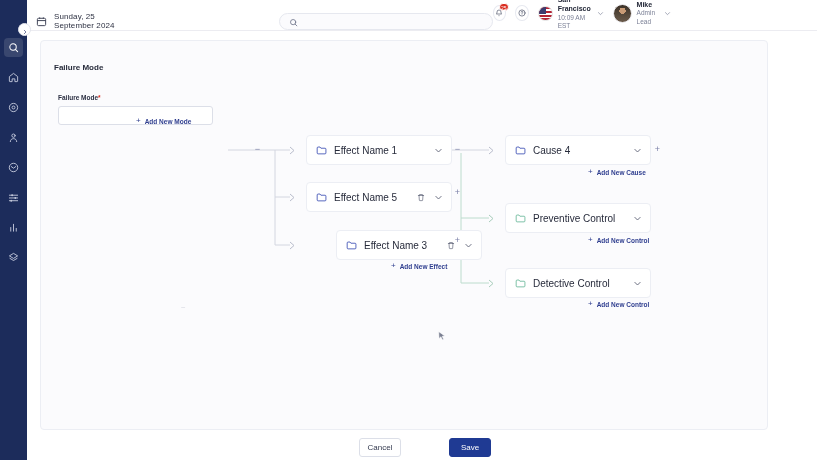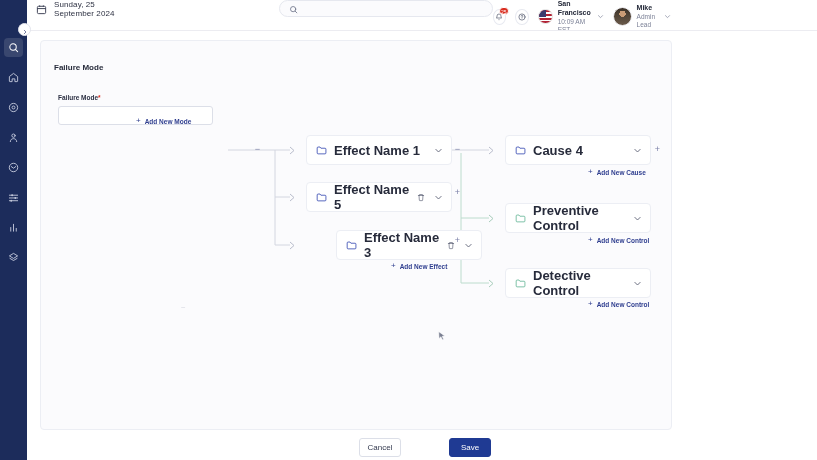--- a/index.html
+++ b/index.html
@@ -36,22 +36,22 @@
     display: flex; align-items: center; justify-content: center;
     color: #56608a; z-index: 20;
   }
   .collapse-btn svg { width: 6px; height: 6px; }
 
   
   .topbar {
     position: absolute; left: 27px; top: 0;
     width: 652px; height: 30px;
     background: #ffffff;
-    display: flex; align-items: flex-start;
-    padding: 0 8px 0 9px;
+    display: flex; align-items: flex-end;
+    padding: 6px 8px 0 9px;
   }
   .tb-date { display: flex; align-items: center; gap: 7px; }
   .tb-date .cal { width: 11px; height: 11px; color: #33384d; }
   .tb-date .cal svg { width: 11px; height: 11px; display: block; }
   .tb-date-text { font-size: 8px; color: #2d3142; letter-spacing: .1px; }
 
   .tb-search {
     margin-left: 150px;
     width: 272px; height: 17px;
     border: 1px solid #e6e8ef; border-radius: 9px;
@@ -113,21 +113,21 @@
 
   
   .page {
     position: absolute; left: 27px; top: 30px;
     width: 790px; height: 430px;
     background: #ffffff;
     border-top: 1px solid #ececf1;
   }
   .canvas-card {
     position: absolute; left: 13px; top: 9px;
-    width: 632px; height: 390px;
+    width: 728px; height: 390px;
     background: #fbfbfd;
     border: 1px solid #eceef4;
     border-radius: 4px;
   }
   .section-title {
     position: absolute; left: 13px; top: 22px;
     font-size: 8px; font-weight: bold; color: #272b3b;
   }
 
   
@@ -155,21 +155,21 @@
     height: 30px;
     background: #ffffff;
     border: 1px solid #eceef4;
     border-radius: 4px;
     display: flex; align-items: center;
     padding: 0 8px 0 9px;
     gap: 7px;
   }
   .node .folder { width: 11px; height: 10px; flex: none; }
   .node .folder svg { width: 11px; height: 10px; display: block; }
-  .node-label { font-size: 13px; color: #272b3b; flex: 1; font-weight: bold; }
+  .node-label { font-size: 10px; color: #272b3b; flex: 1; }
   .node-actions { display: flex; align-items: center; gap: 9px; color: #6e7governance; }
   .act { color: #5c6175; display: flex; }
   .act svg { width: 8px; height: 9px; display: block; }
   .act-chev svg { width: 9px; height: 9px; }
 
   .n-eff1 { left: 265px; top: 94px; width: 146px; }
   .n-eff2 { left: 265px; top: 141px; width: 146px; }
   .n-eff3 { left: 265px; top: 189px; width: 146px; margin-left: 30px; }
   .n-cause1 { left: 464px; top: 94px; width: 146px; }
   .n-prev { left: 464px; top: 162px; width: 146px; }

